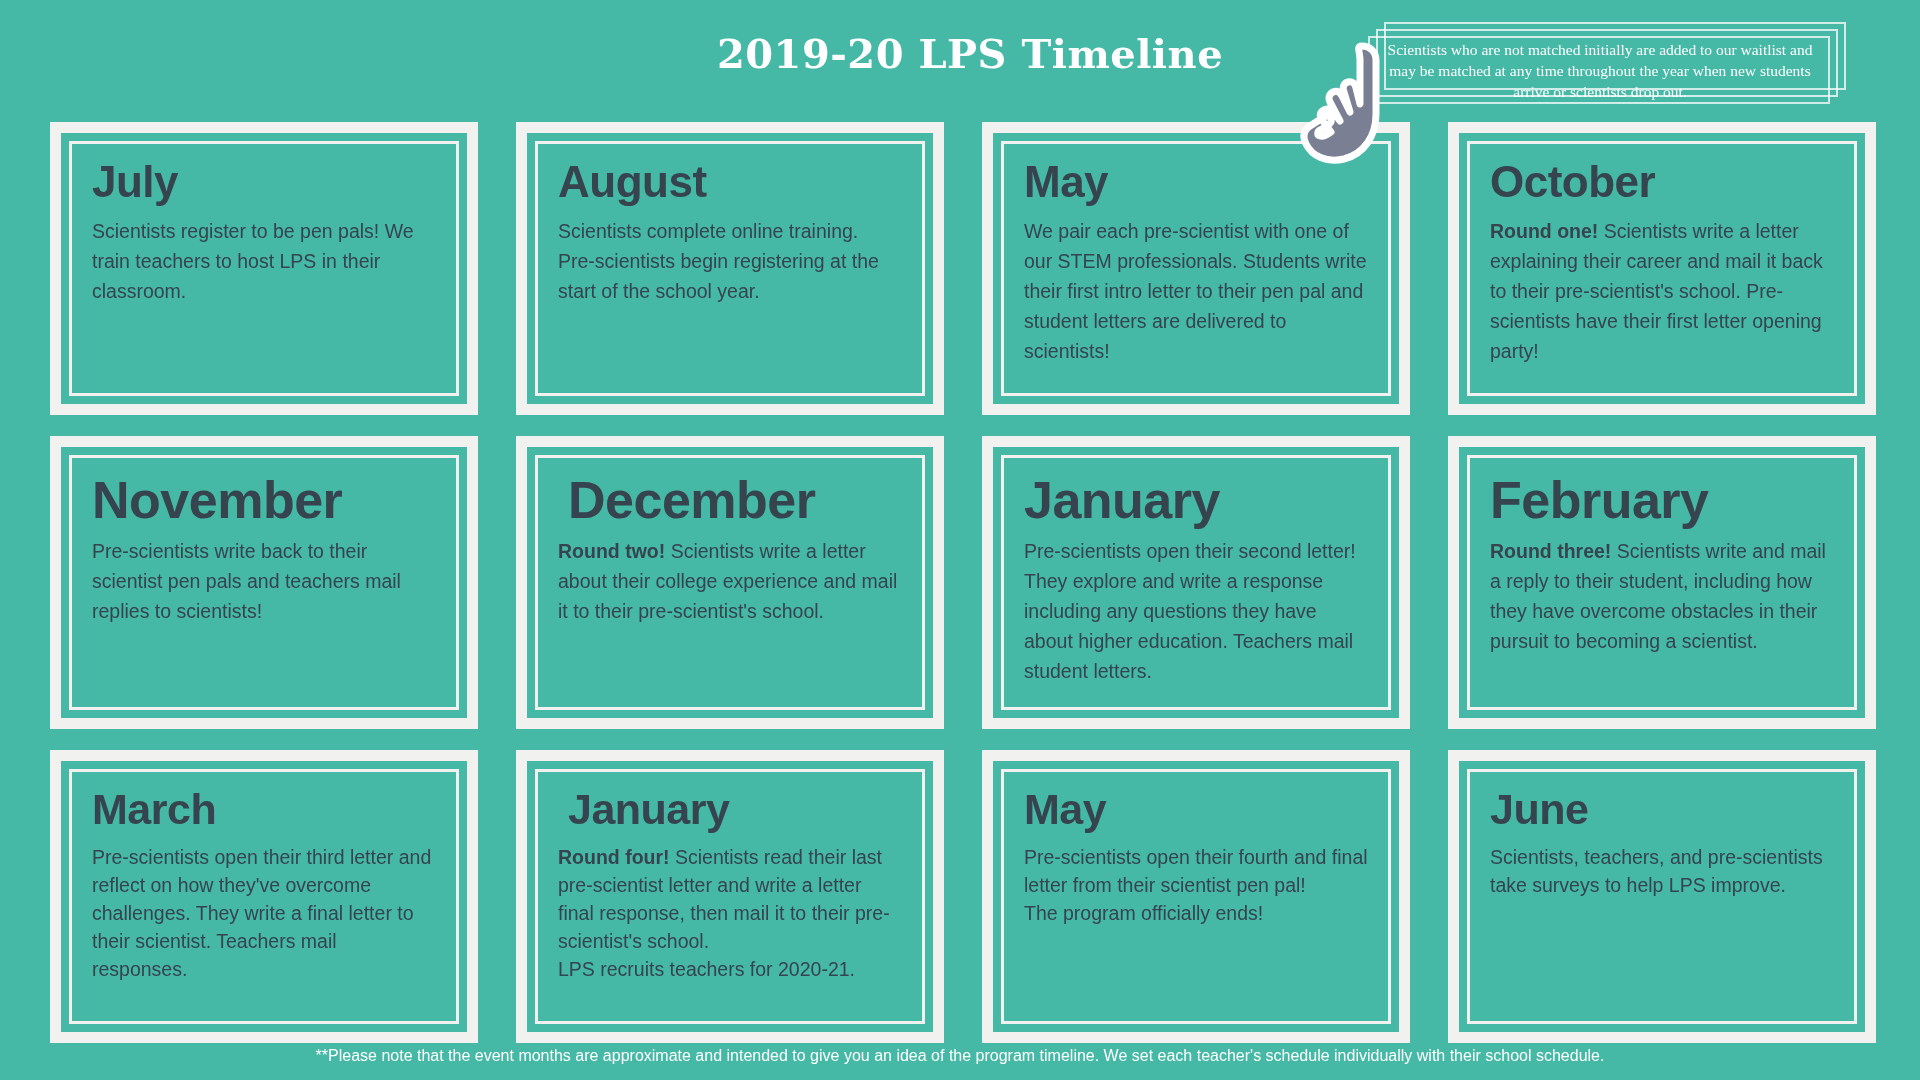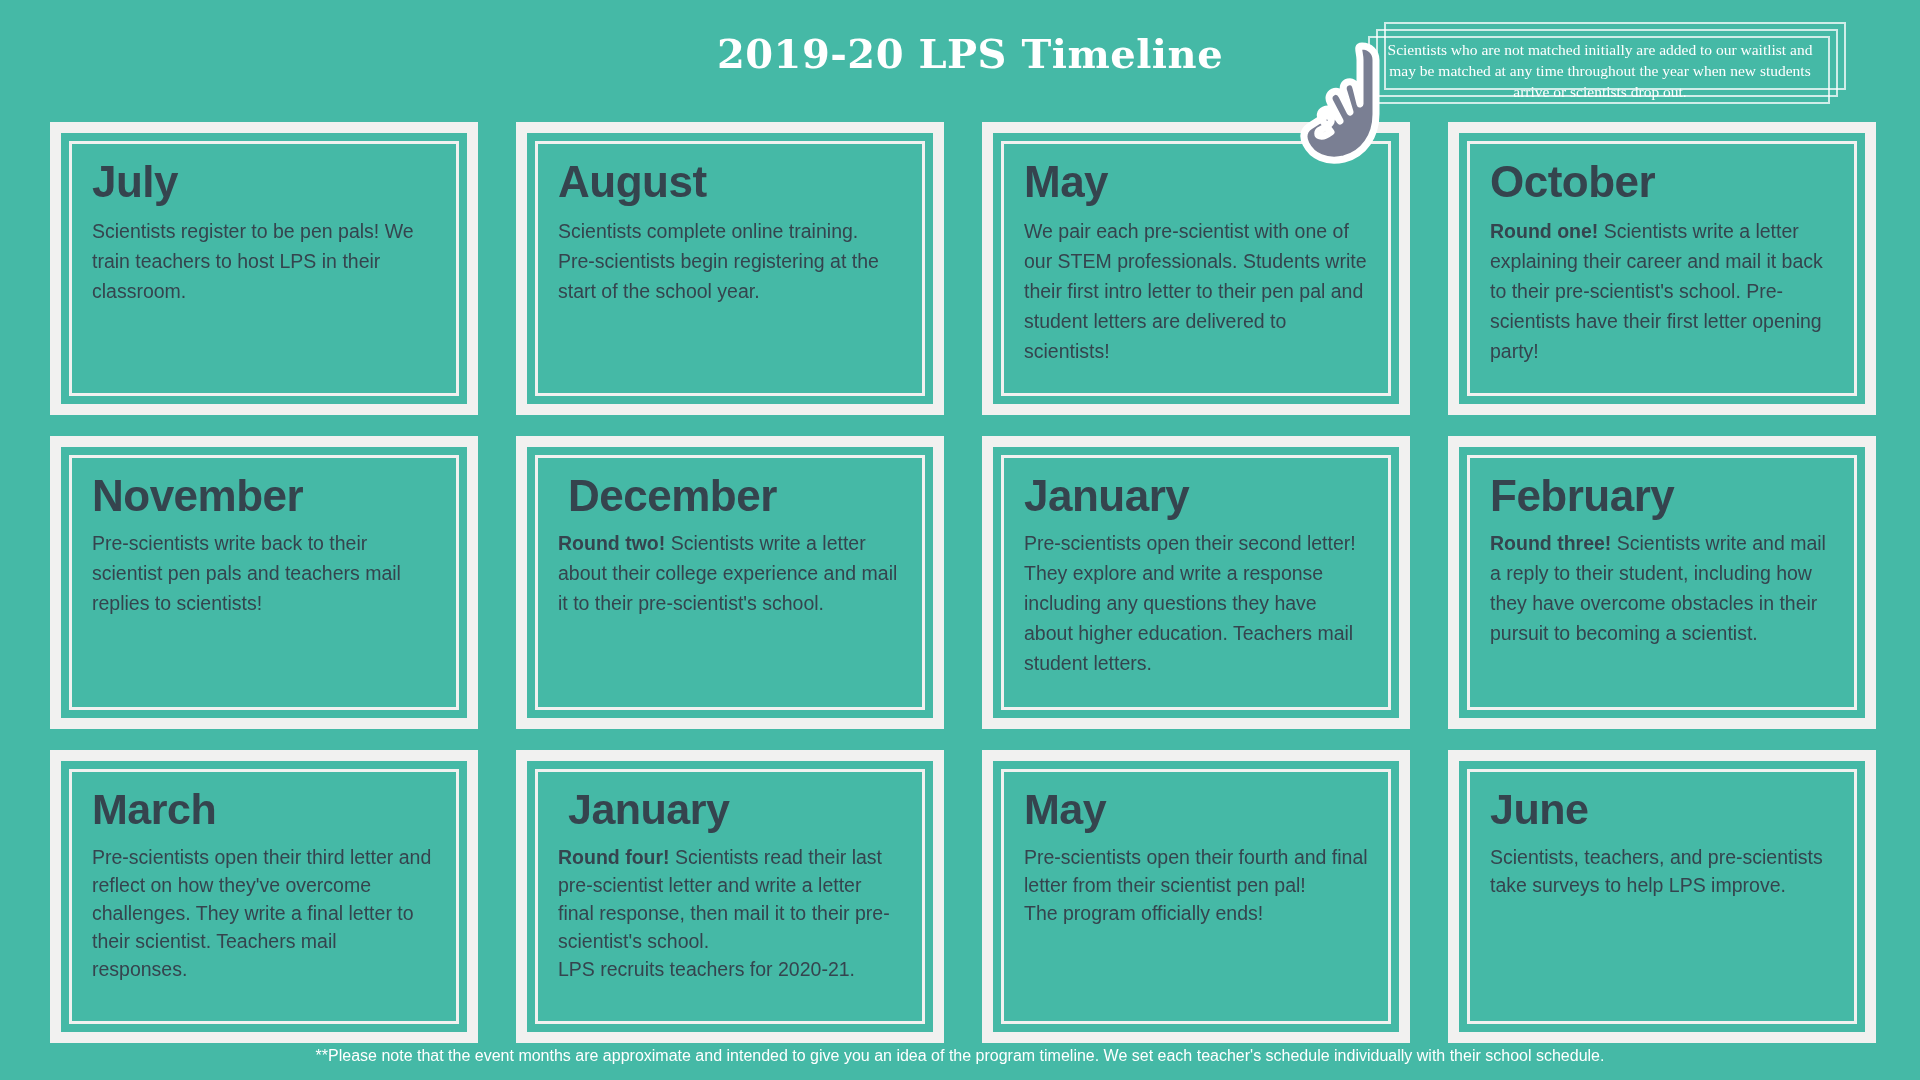--- a/index.html
+++ b/index.html
@@ -117,21 +117,21 @@
 
   .card-body {
     font-size: 19.5px;
     line-height: 30px;
     color: #35444e;
     font-weight: 300;
   }
   .card-body .round-label { font-weight: bold; }
 
   
-  .row2 .month-name { font-size: 44px; margin-bottom: 10px; }
+  .row2 .month-name { font-size: 52px; margin-bottom: 10px; }
   .row3 .month-name { font-size: 43px; }
   .row3 .card-body  { line-height: 28px; }
 
   
   .footnote {
     position: absolute;
     left: 0;
     bottom: 12px;
     width: 1920px;
     text-align: center;

